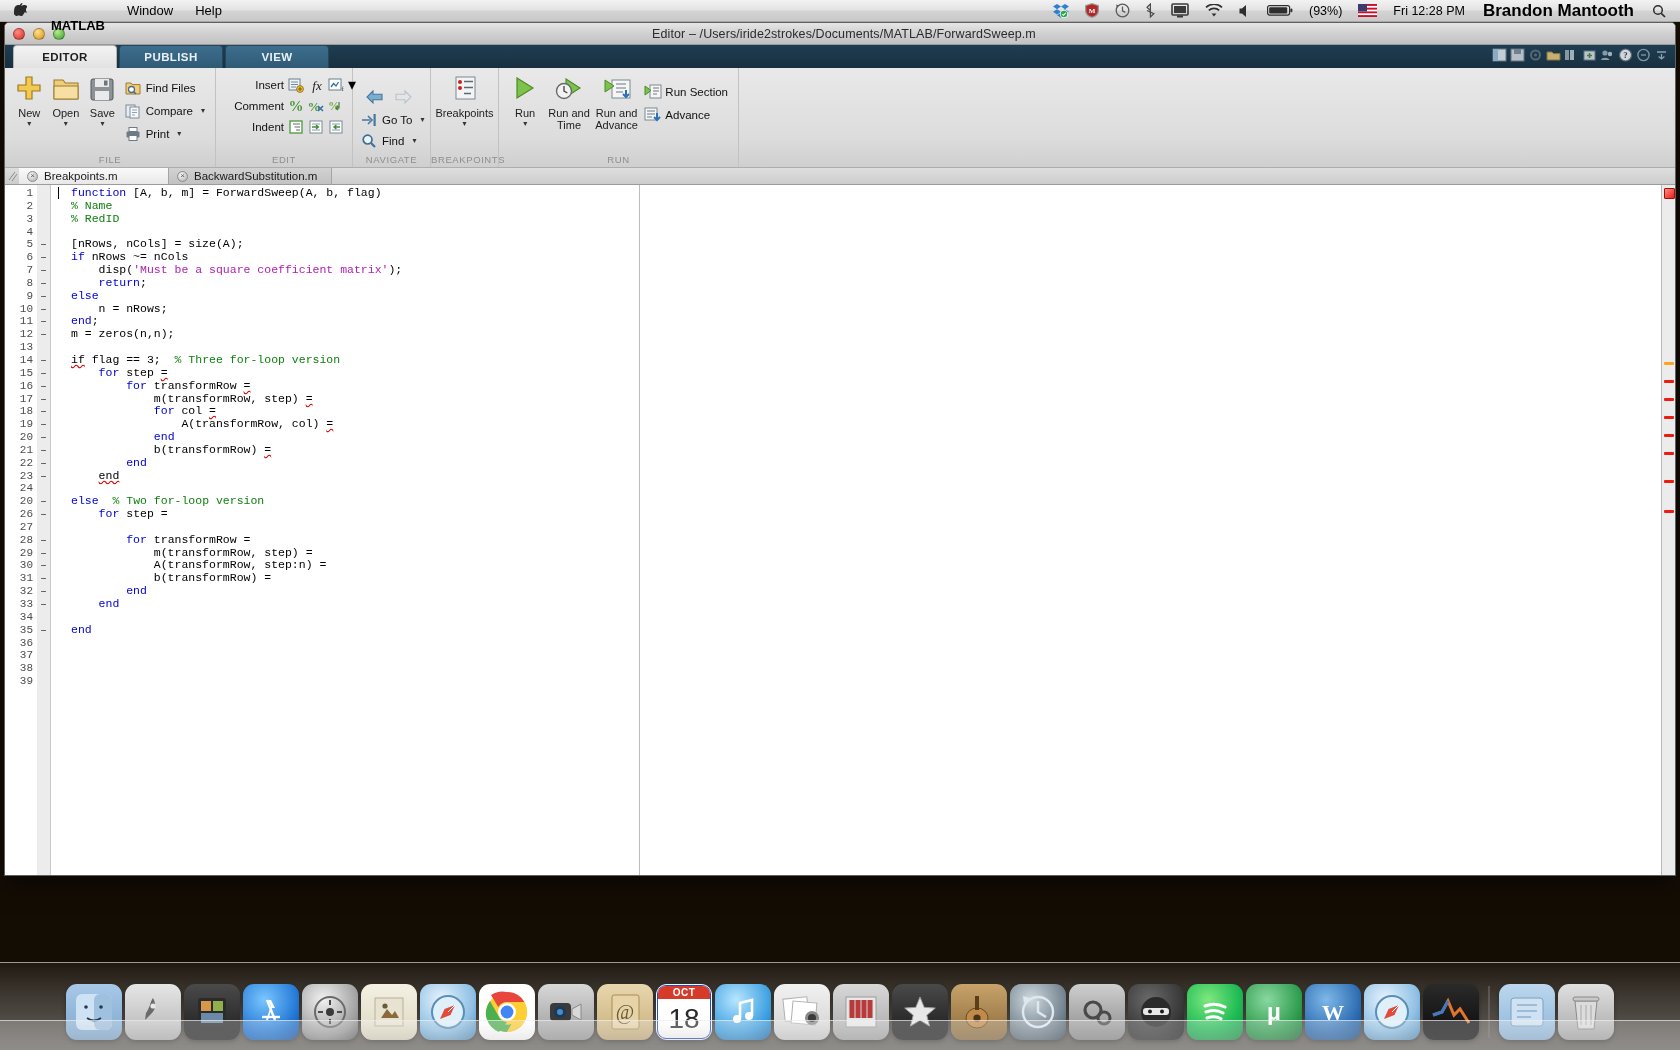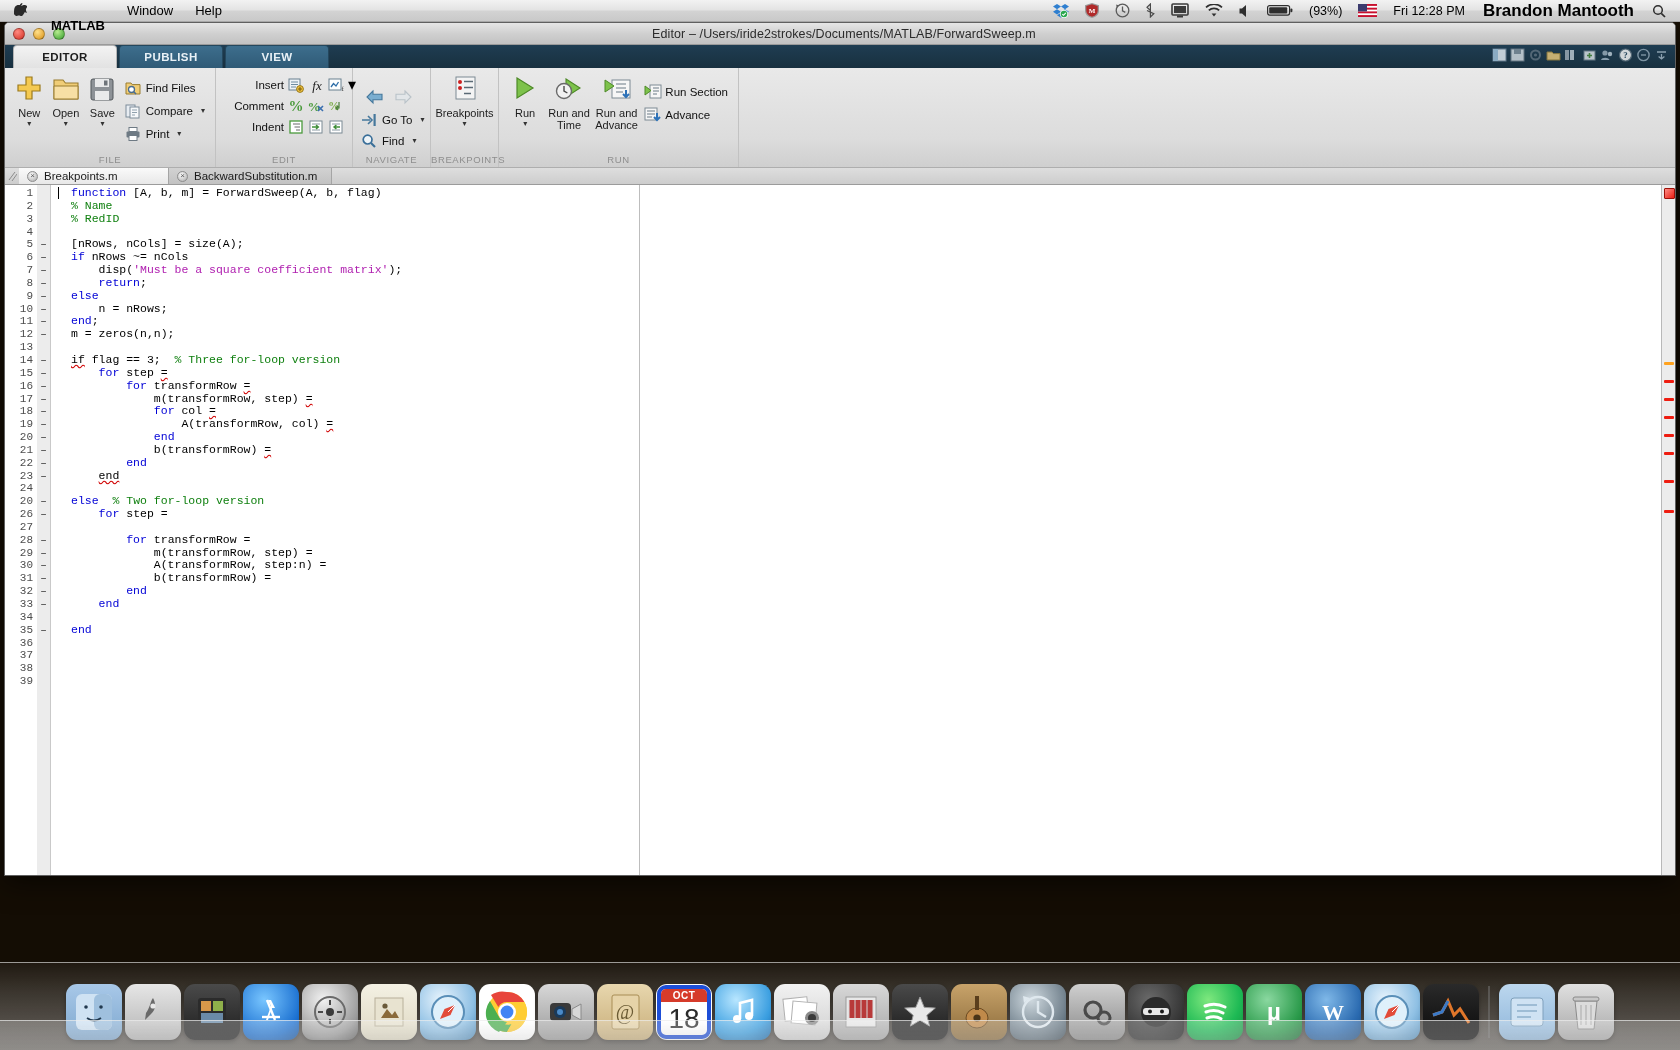--- a/index.html
+++ b/index.html
@@ -893,21 +893,21 @@
           <path d="M23 10l9-5v16l-9-5z" fill="#d8d8d8" stroke="#8a8a8a"></path>
         </svg>
       </div>
       <div class="dicon" style="background: linear-gradient(rgb(232, 215, 174), rgb(200, 174, 122));">
         <svg width="34" height="38" viewBox="0 0 34 38">
           <rect x="4" y="2" width="27" height="34" rx="2" fill="#e6d3a8" stroke="#a88d54"></rect>
           <text x="17" y="26" font-size="20" text-anchor="middle" fill="#6a5a33" font-family="serif">@</text>
         </svg>
       </div>
       <div class="dicon" style="background: rgb(255, 255, 255);">
-        <div style="width:54px;height:54px;border-radius:9px;overflow:hidden;border:4px solid #1d4ed8;background:#fff;display:flex;flex-direction:column">
+        <div style="width:54px;height:54px;border-radius:9px;overflow:hidden;border:1px solid #1d4ed8;background:#fff;display:flex;flex-direction:column">
           <div style="background:#d63b2a;color:#fff;font-size:10px;text-align:center;line-height:13px;font-weight:bold;letter-spacing:.5px">OCT</div>
           <div style="flex:1;display:flex;align-items:center;justify-content:center;font-size:28px;color:#2a2a2a">18</div>
         </div>
       </div>
       <div class="dicon" style="background: radial-gradient(circle at 38% 28%, rgb(184, 230, 255), rgb(58, 158, 224) 65%, rgb(21, 101, 168));">
         <svg width="30" height="30" viewBox="0 0 30 30">
           <path d="M12 22V6l12-3v16" stroke="#fff" stroke-width="2.6" fill="none"></path>
           <circle cx="9" cy="22" r="4" fill="#fff"></circle>
           <circle cx="21" cy="19" r="4" fill="#fff"></circle>
         </svg>

